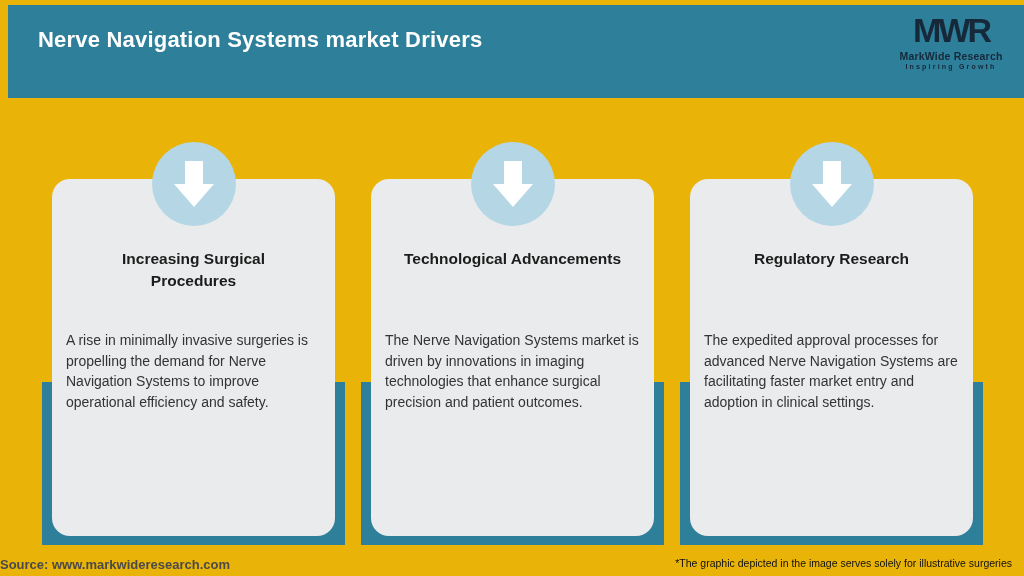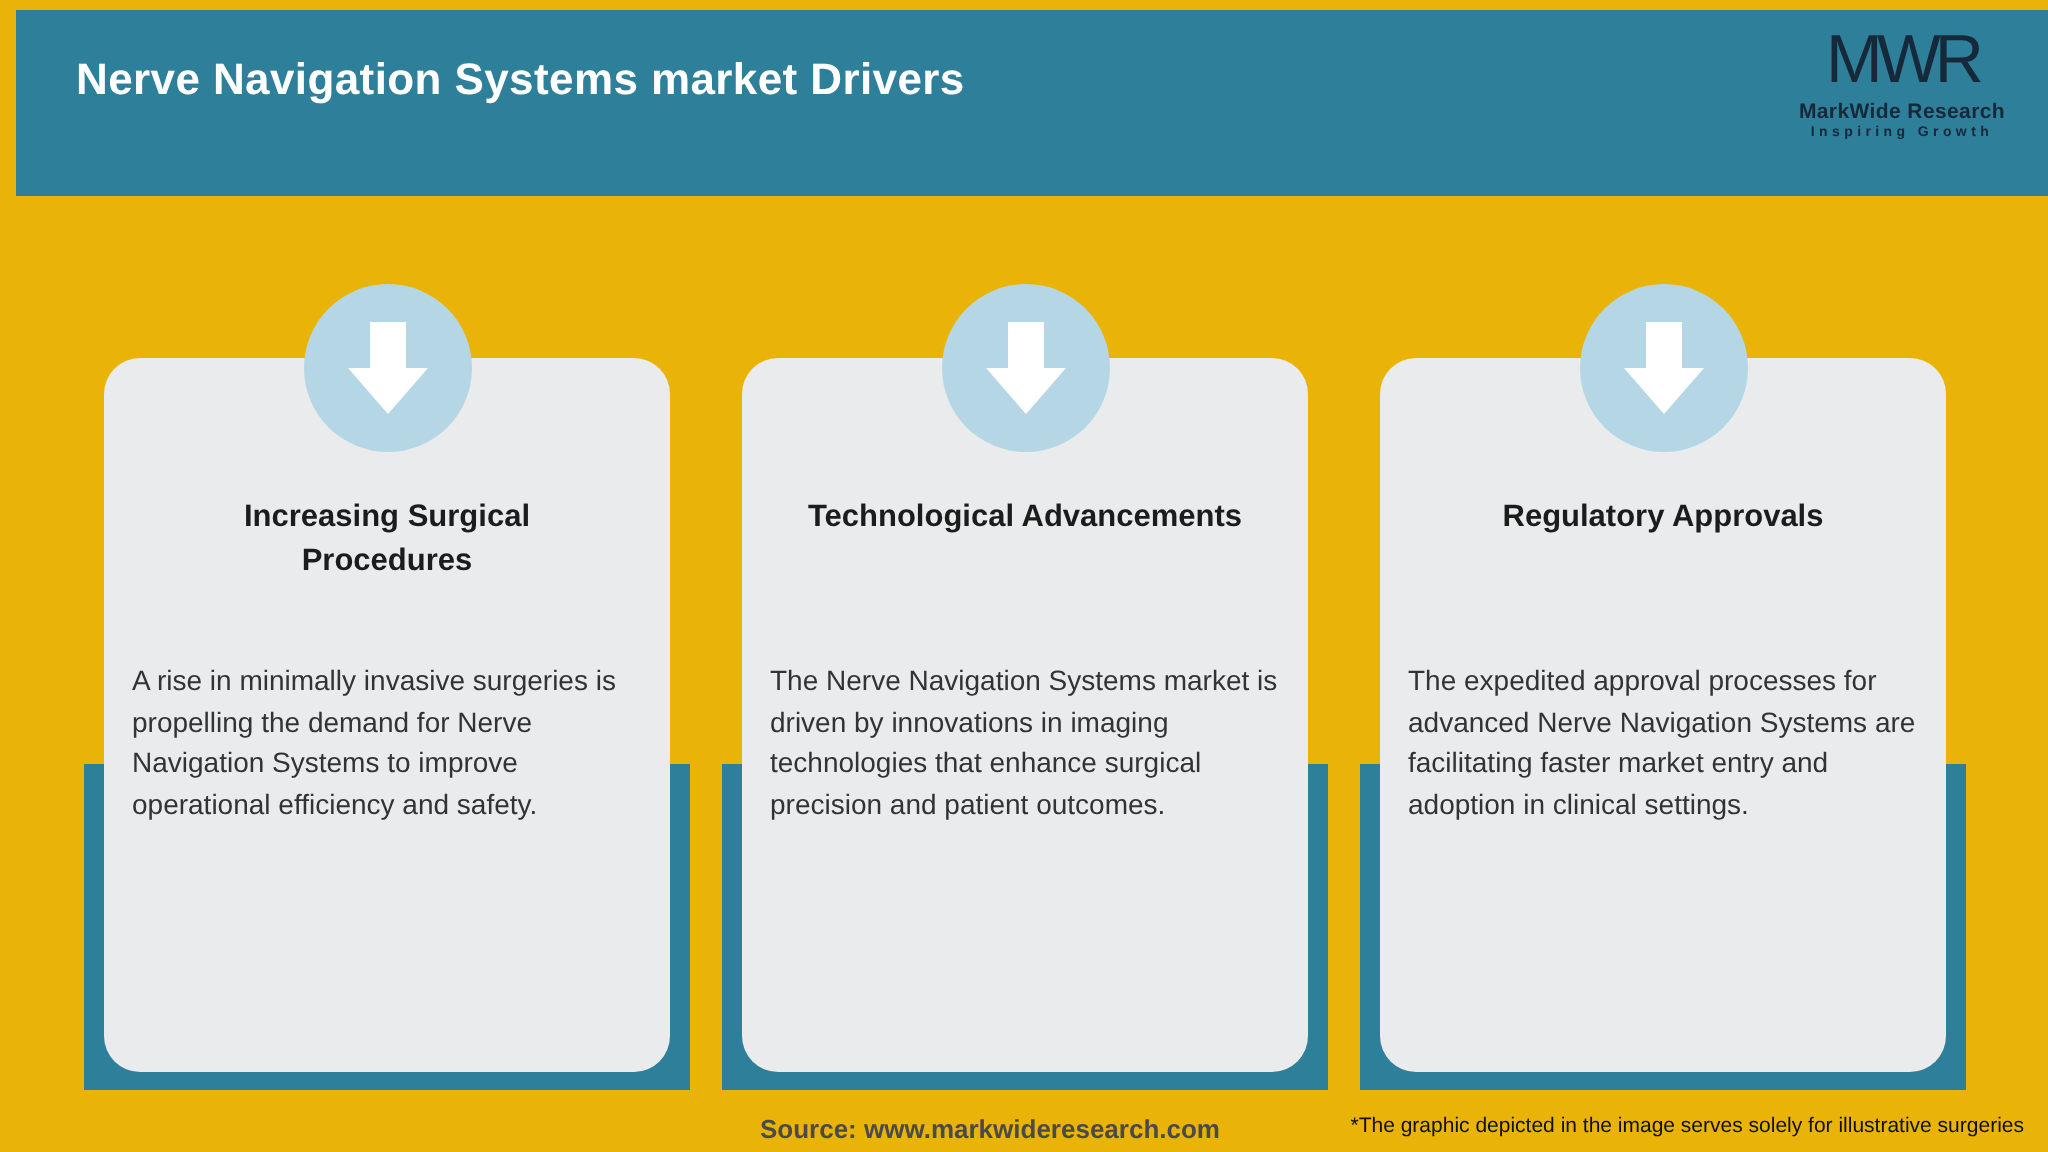--- a/index.html
+++ b/index.html
@@ -20,21 +20,21 @@
   .header-title {
     position:absolute; left:30px; top:22px;
     font-size:22px; font-weight:bold; color:#ffffff;
     letter-spacing:0.2px;
   }
   .logo {
     position:absolute; right:14px; top:8px; width:118px;
     text-align:center; color:#16293b;
   }
   .logo-monogram {
-    font-size:34px; font-weight:normal; letter-spacing:-3px; line-height:1.05;
+    font-size:34px; font-weight:bold; letter-spacing:-3px; line-height:1.05;
   }
   .logo-name {
     font-size:10.5px; font-weight:bold; letter-spacing:0.2px; margin-top:1px;
   }
   .logo-tagline {
     font-size:7px; font-weight:bold; letter-spacing:2.2px; margin-top:1px;
   }
 
   
   .cards {
@@ -64,21 +64,21 @@
   }
   .card-body {
     position:absolute; top:188px; left:24px; right:16px;
     font-size:14px; line-height:1.48; color:#333333;
     white-space:pre-line;
   }
 
   
   .source {
     position:absolute; bottom:4px; left:0; width:990px;
-    text-align:center; font-size:13px; font-weight:bold; color:#4a4a4a;
+    font-size:13px; font-weight:bold; color:#4a4a4a;
   }
   .disclaimer {
     position:absolute; right:12px; bottom:7px;
     font-size:10.5px; color:#111111;
   }
 </style>
 </head>
 <body>
 
 <div class="stage">
@@ -126,21 +126,21 @@
     </div>
 
     <div class="card-col">
       <div class="card-shadow"></div>
       <div class="card"></div>
       <div class="icon-circle">
         <svg width="48" height="56" viewBox="0 0 48 56">
           <polygon points="15,5 33,5 33,28 44,28 24,51 4,28 15,28" fill="#ffffff"></polygon>
         </svg>
       </div>
-      <div class="card-title">Regulatory Approvals</div>
+      <div class="card-title">Regulatory Research</div>
       <div class="card-body">The expedited approval processes for
 advanced Nerve Navigation Systems are
 facilitating faster market entry and
 adoption in clinical settings.</div>
     </div>
 
   </div>
 
   <div class="source">Source: www.markwideresearch.com</div>
   <div class="disclaimer">*The graphic depicted in the image serves solely for illustrative surgeries</div>

